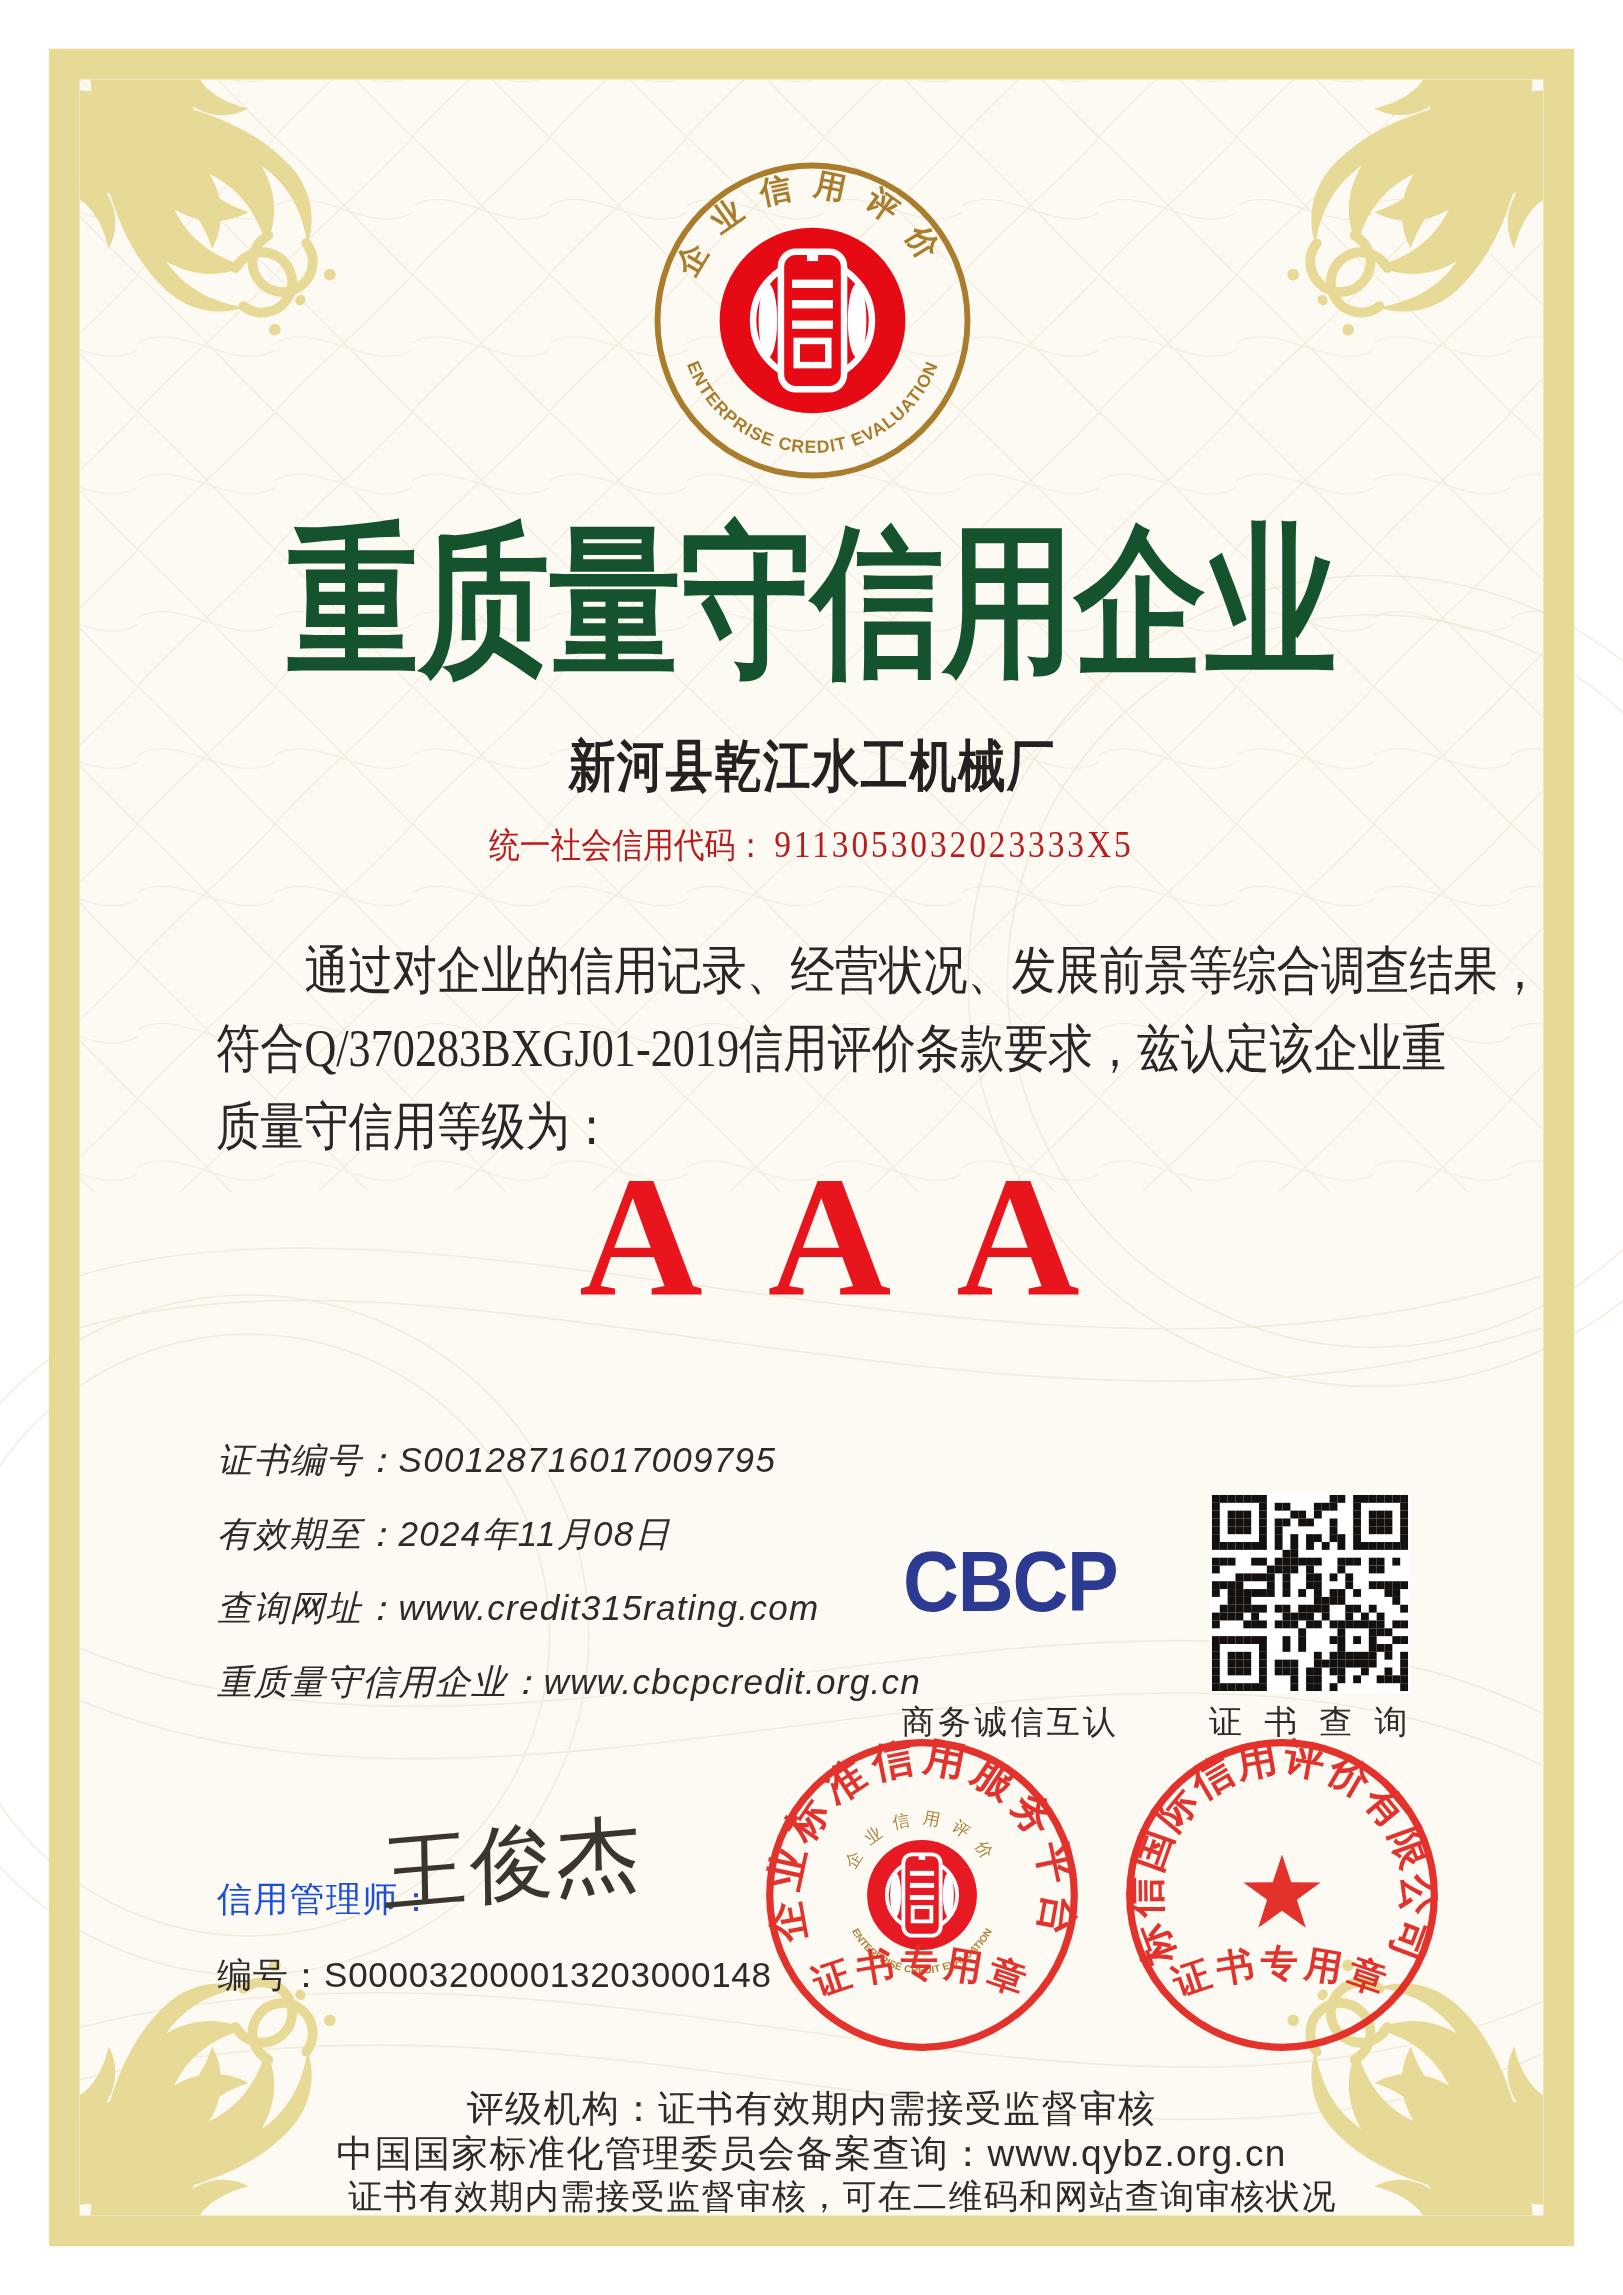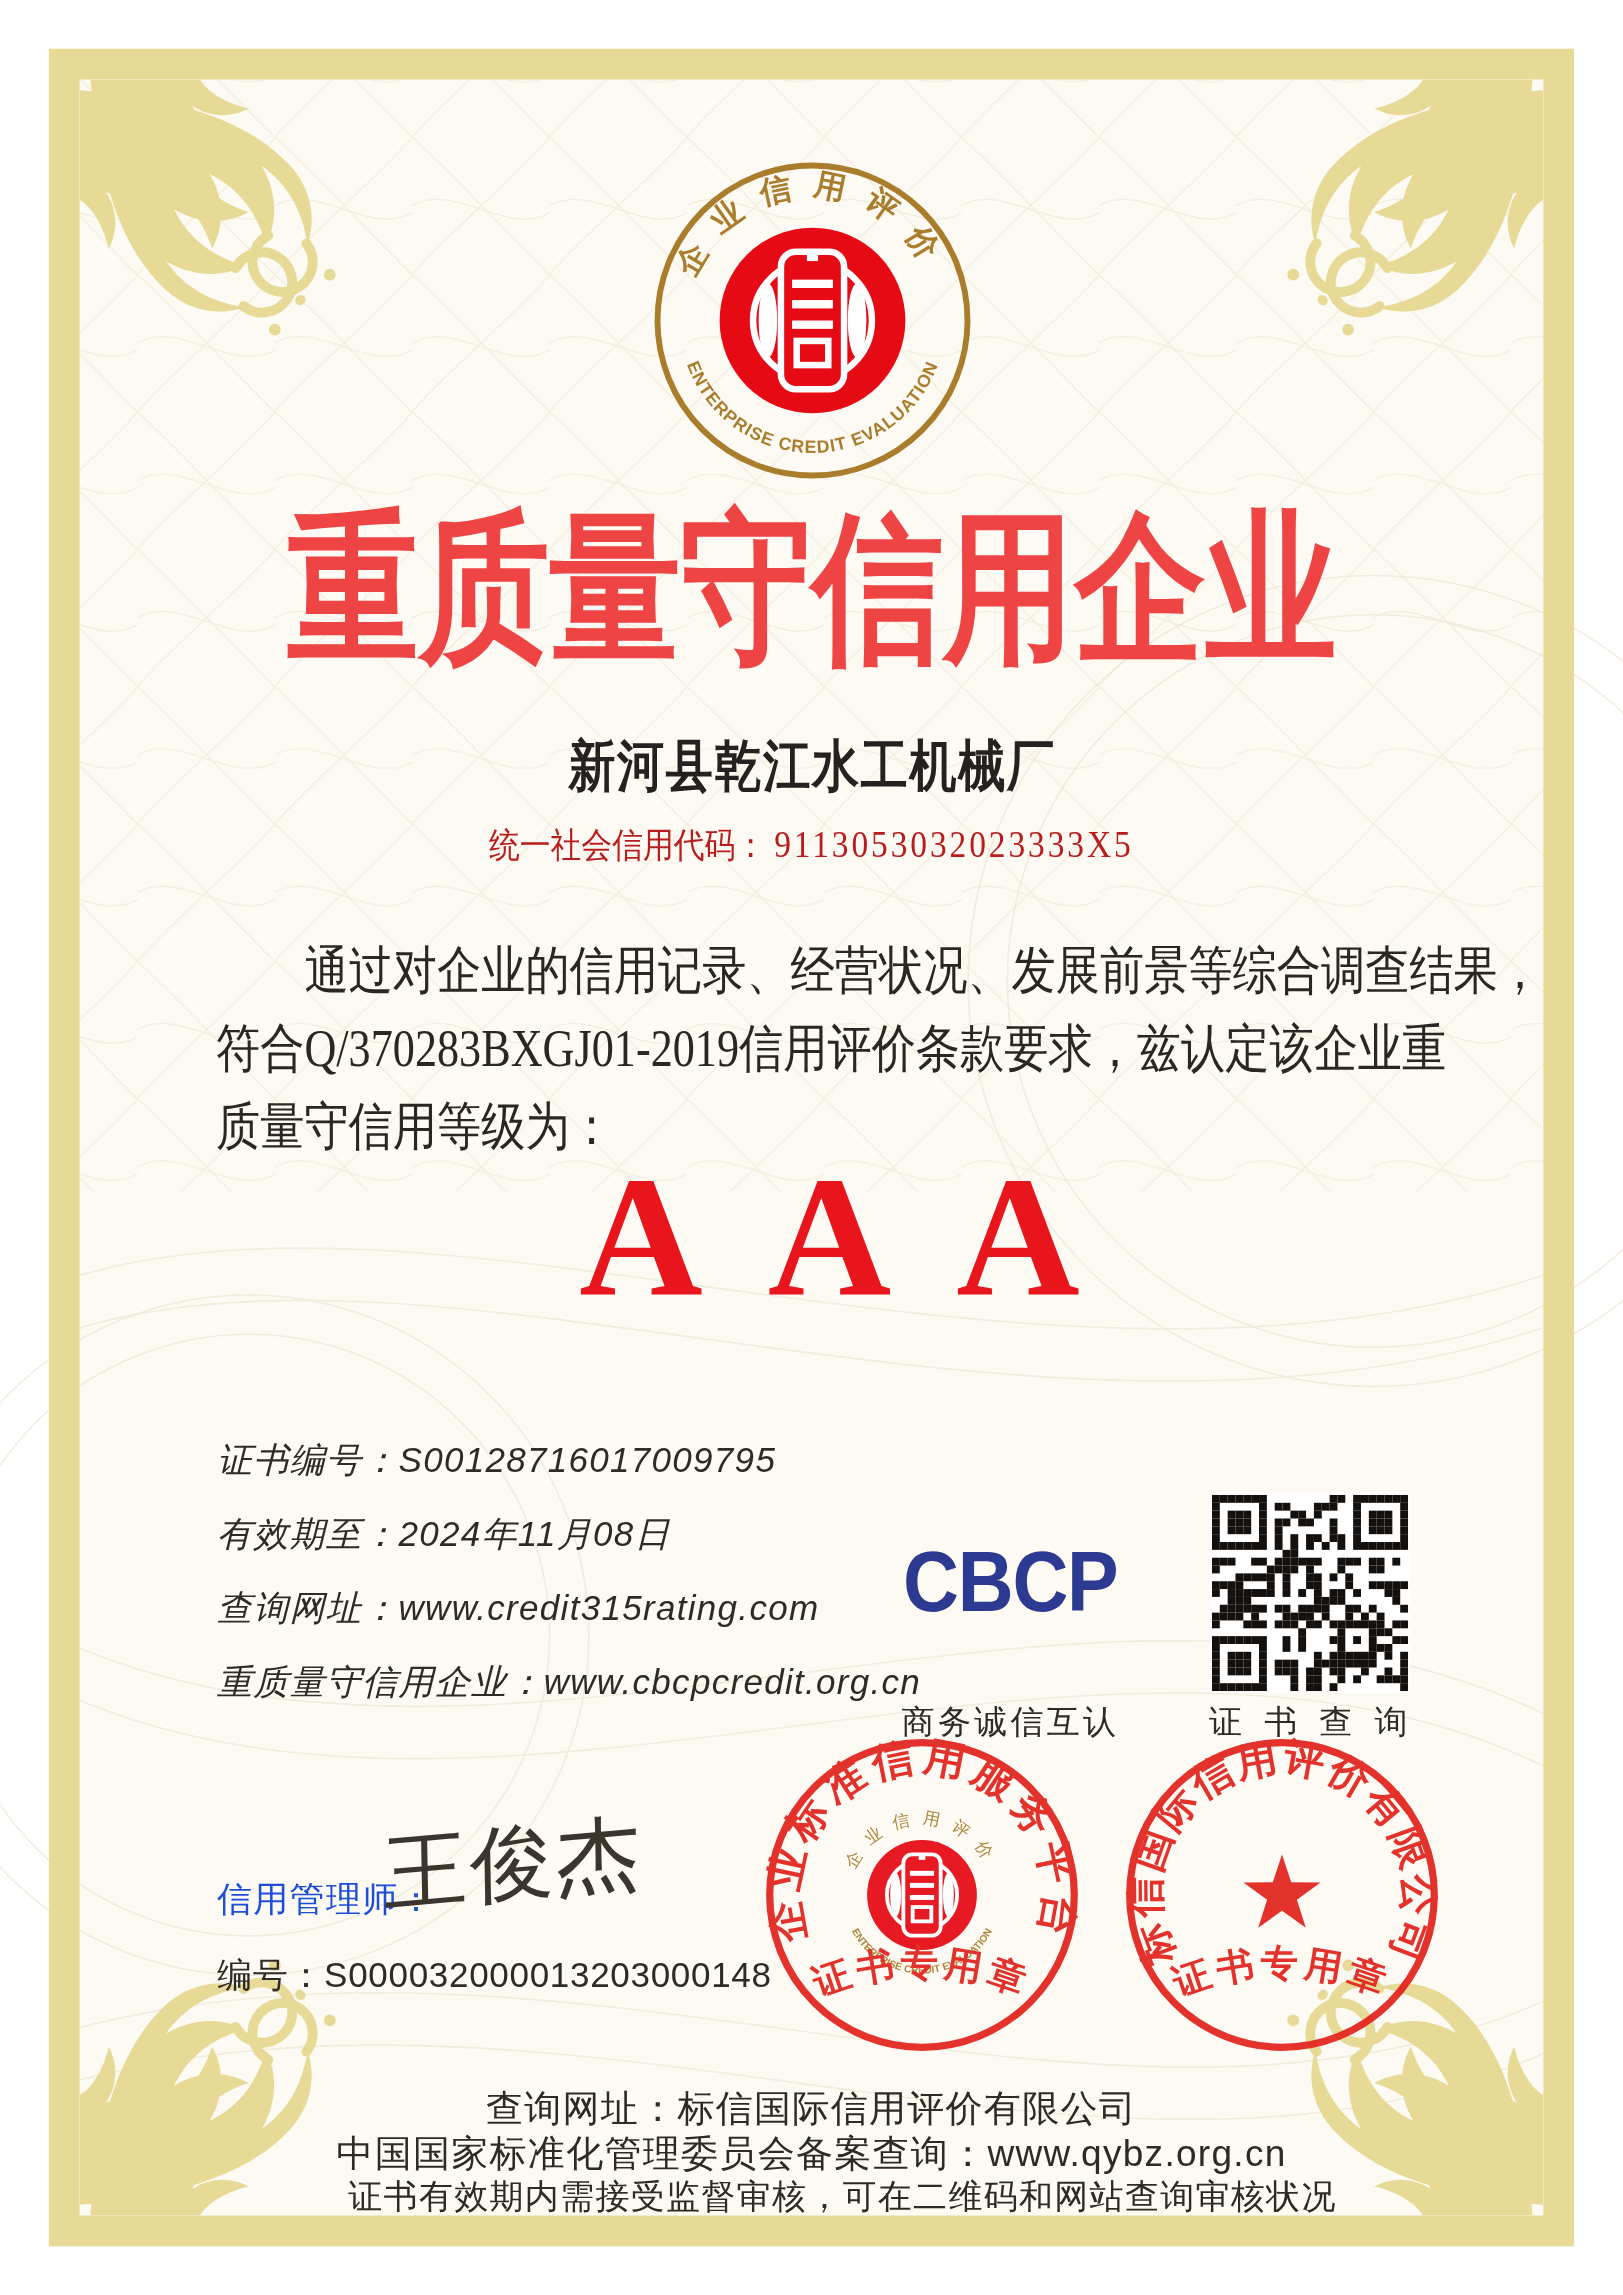--- a/index.html
+++ b/index.html
@@ -3,22 +3,22 @@
 <meta charset="utf-8">
 <style>
   html,body{margin:0;padding:0;background:#ffffff;}
   body{width:1623px;height:2295px;position:relative;overflow:hidden;
        font-family:"Liberation Sans",sans-serif;color:#2b2623;}
   .abs{position:absolute;}
   .hei{font-family:"Liberation Sans","DejaVu Sans",sans-serif;}
   .song{font-family:"Liberation Serif","DejaVu Serif",serif;}
   .inner-bg{left:80px;top:80px;width:1463px;height:2136px;background:#fcfaf3;}
   svg.decor{left:0;top:0;width:1623px;height:2295px;}
-  .page-title{left:0;top:492px;width:1623px;text-align:center;font-size:164px;line-height:196px;
-      font-weight:700;color:#ef4444;white-space:nowrap;}
+  .page-title{left:0;top:505px;width:1623px;text-align:center;font-size:164px;line-height:196px;
+      font-weight:700;color:#14532d;white-space:nowrap;}
   .page-title>span{display:inline-block;transform:scaleX(.80);}
   .company{left:0;top:726px;width:1623px;text-align:center;font-size:56px;line-height:79px;
       font-weight:900;color:#262120;white-space:nowrap;}
   .company>span{display:inline-block;transform:scaleX(.84);letter-spacing:2px;}
   .code-line{left:0;top:822px;width:1623px;text-align:center;white-space:nowrap;font-size:35px;color:#b91c1c;}
   .code-line .wrap{display:inline-block;transform:scaleX(.88);}
   .code-line .val{font-family:"Liberation Serif","DejaVu Serif",serif;font-size:38px;letter-spacing:3.3px;margin-left:9.2px;}
   .body-par{left:216px;top:932px;width:1404px;transform:scaleX(.85);transform-origin:0 0;
       font-size:52px;line-height:78px;color:#2b2623;white-space:nowrap;}
   .body-par .indent{text-indent:2em;}
@@ -510,16 +510,16 @@
     <text font-size="62" letter-spacing="4" fill="#e2231d" font-family="Liberation Serif, serif" font-weight="600">
       <textPath href="#sr-top" startOffset="50%" text-anchor="middle">标信国际信用评价有限公司</textPath>
     </text>
     <polygon points="0,-62 14.1,-19.4 59,-19.2 22.8,7.4 36.4,50.2 0,24 -36.4,50.2 -22.8,7.4 -59,-19.2 -14.1,-19.4" fill="#e2231d"></polygon>
     <text font-size="57" letter-spacing="8" fill="#e2231d" font-family="Liberation Serif, serif" font-weight="600">
       <textPath href="#seal-bot" startOffset="50%" text-anchor="middle">证书专用章</textPath>
     </text>
   </g>
 </svg>
 
-<div class="abs footer-1 hei">查询网址：标信国际信用评价有限公司</div>
+<div class="abs footer-1 hei">评级机构：证书有效期内需接受监督审核</div>
 <div class="abs footer-2 hei">中国国家标准化管理委员会备案查询：www.qybz.org.cn</div>
 <div class="abs footer-3 hei">证书有效期内需接受监督审核，可在二维码和网站查询审核状况</div>
 
 
 </body></html>

